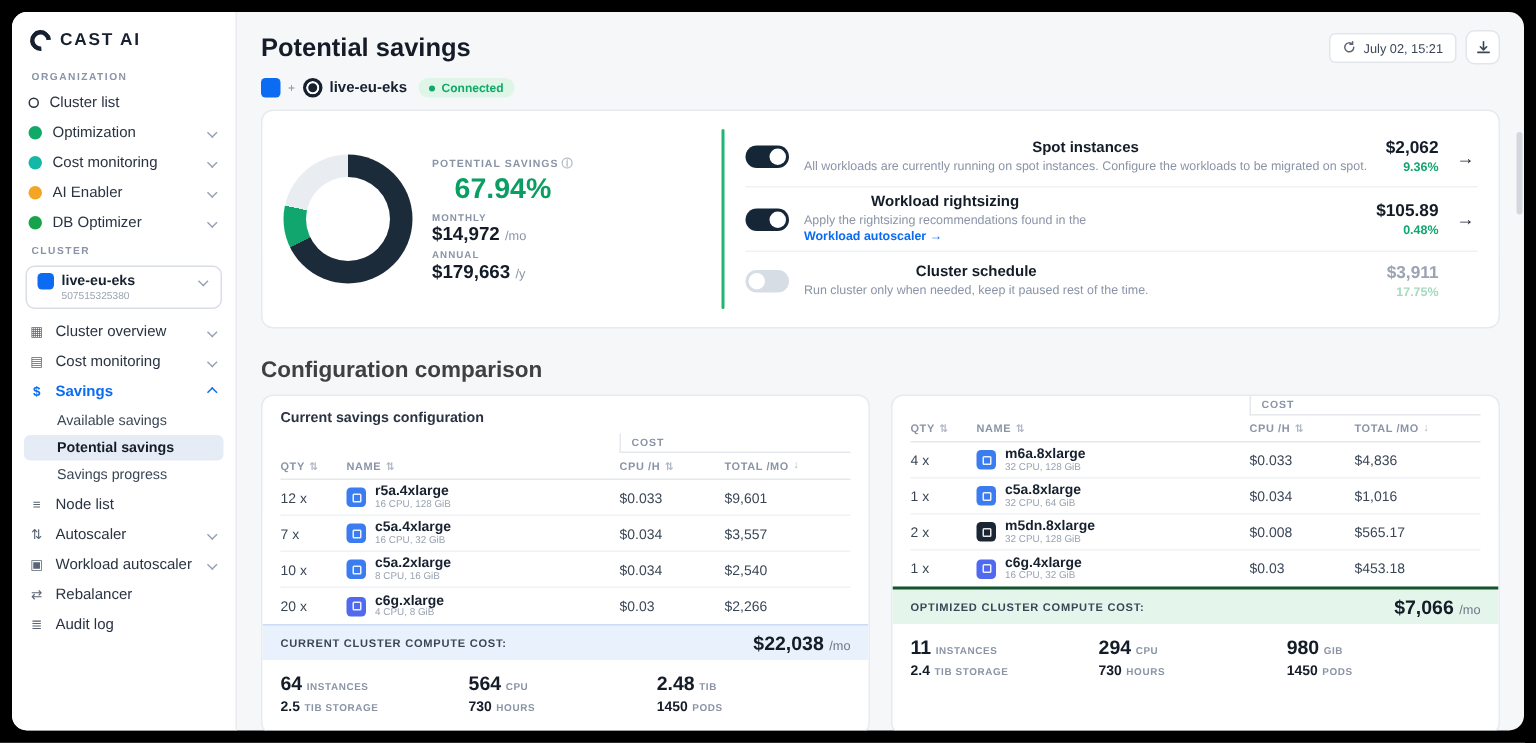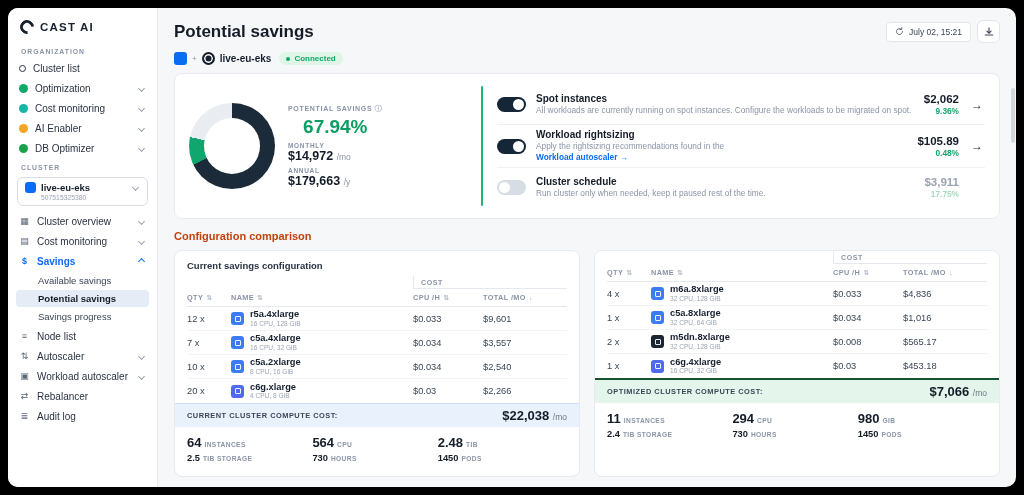--- a/index.html
+++ b/index.html
@@ -66,33 +66,33 @@
   .sv-rows { flex:1; display:flex; flex-direction:column; }
   .saving-row { flex:1; display:flex; align-items:center; gap:10px; border-top:1px solid #eef1f4; padding:4px 0; }
   .saving-row:first-child { border-top:none; }
   .toggle { width:29px; height:15px; border-radius:8px; position:relative; flex:0 0 auto; cursor:pointer; }
   .toggle.on { background:#152636; }
   .toggle.off { background:#d7dde5; }
   .toggle::after { content:""; position:absolute; top:2px; width:11px; height:11px; border-radius:50%; background:#fff; }
   .toggle.on::after { right:2px; }
   .toggle.off::after { left:2px; }
   .sv-texts { max-width:380px; }
-  .sr-title { font-size:10px; font-weight:700; color:#141c28; }
+  .sr-title { font-size:10px; font-weight:700; color:#141c28;text-align:center; }
   .sr-desc { font-size:8.3px; color:#8a94a6; line-height:1.35; margin-top:1px; }
   .sr-desc a { color:#0b6cf3; text-decoration:none; font-weight:600; }
   .sv-valcol { margin-left:auto; text-align:right; }
   .sr-amount { font-size:11.5px; font-weight:800; color:#141c28; }
   .sr-pct { font-size:8.3px; font-weight:700; color:#12a66f; margin-top:1px; }
   .saving-row.disabled .sr-amount { color:#9aa4b2; }
   .saving-row.disabled .sr-pct { color:#a5dac0; }
   .row-arrow { width:16px; text-align:center; font-size:12px; color:#141c28; cursor:pointer; flex:0 0 auto; }
   .row-arrow.hidden { visibility:hidden; }
 
   
-  .cmp-heading { margin-top:11px; font-size:11px; font-weight:800; color:#c2410c; }
+  .cmp-heading { margin-top:19px; font-size:15px; font-weight:800; color:#404040; }
   .cmp-row { display:flex; gap:14px; margin-top:8px; }
   .cmp-card { flex:1; background:#fff; border:1px solid #e7eaee; border-radius:8px; overflow:hidden; }
   .cmp-title { font-size:9.5px; font-weight:700; color:#2a3342; padding:9px 12px 5px; }
   .tbl { padding:0 12px; }
   .head-top { display:flex; }
   .head-top .spacer { flex:1; }
   .cost-group { width:154px; border-left:1px solid #e5e8ec; border-bottom:1px solid #e5e8ec; font-size:7px; font-weight:700; letter-spacing:.6px; color:#8a94a6; padding:3px 7px 2px; }
   .head-cols { display:grid; grid-template-columns:44px 1fr 70px 84px; border-bottom:1px solid #e5e8ec; padding:4px 0; }
   .th { font-size:7.3px; font-weight:700; letter-spacing:.4px; color:#8a94a6; display:flex; align-items:center; gap:3px; cursor:pointer; }
   .th .sort { font-size:7px; color:#b0b8c4; }

